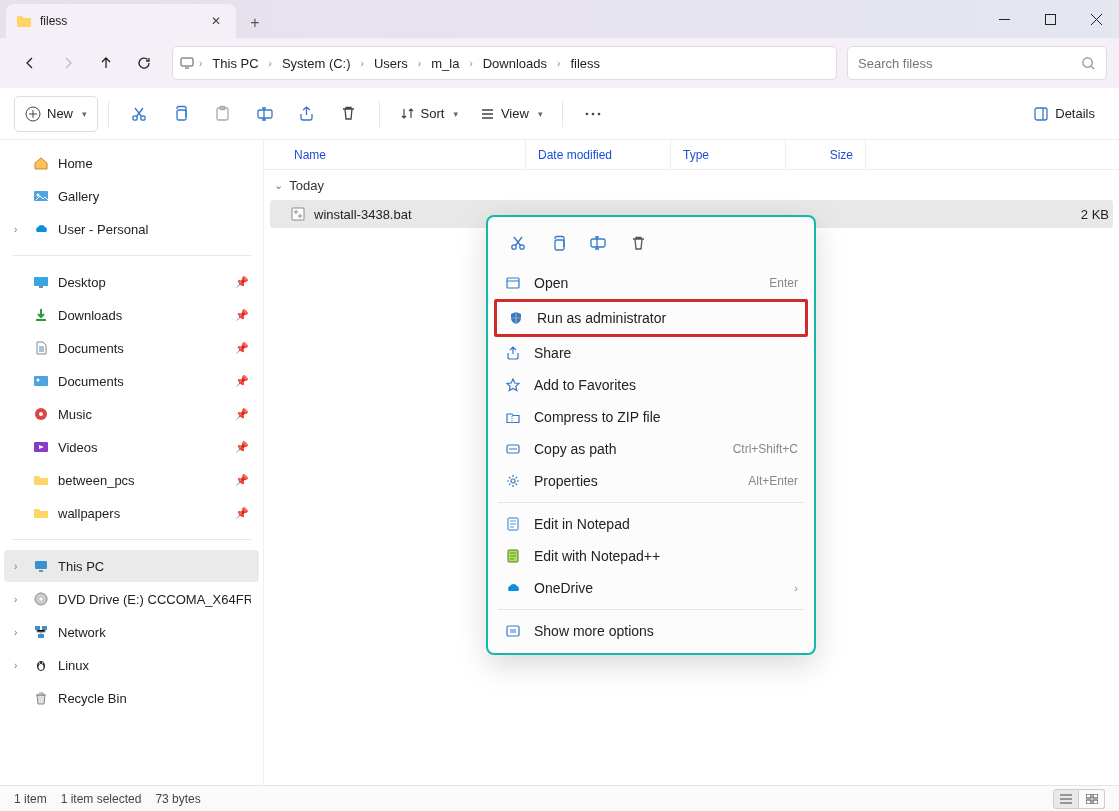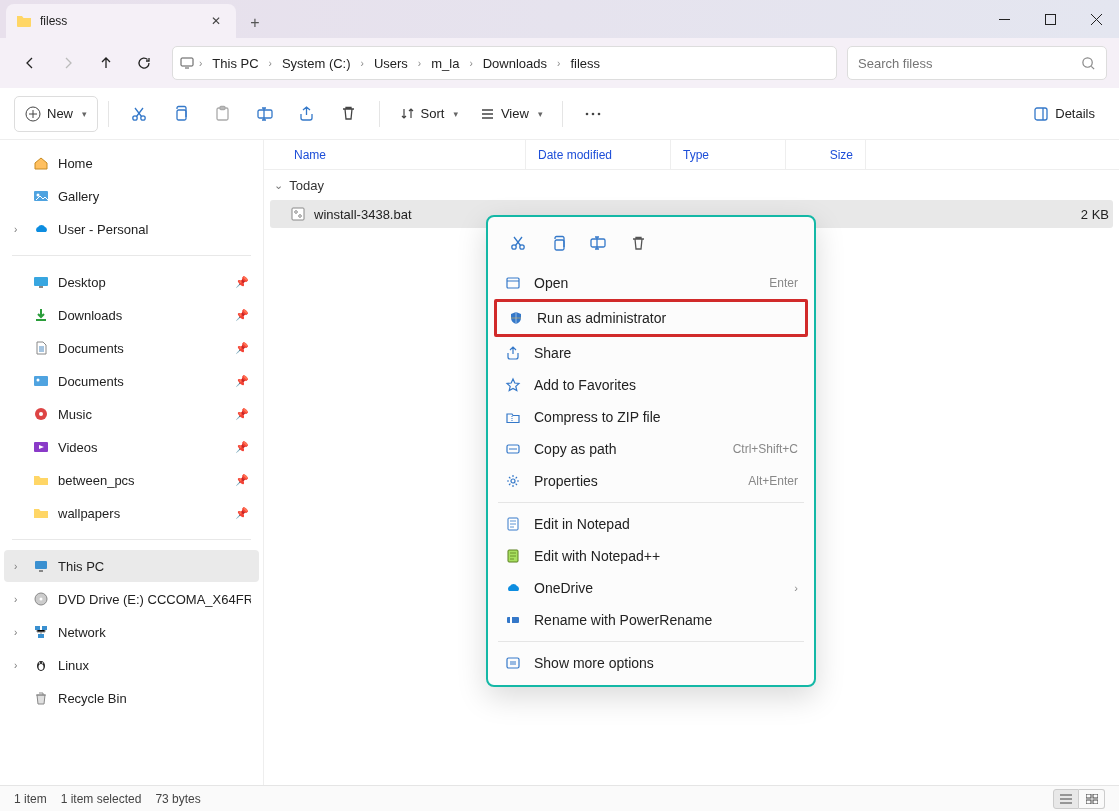--- a/index.html
+++ b/index.html
@@ -551,29 +551,20 @@
     </div>
   <div class="ctx-item">
       <span class="ci-icon">
         <svg width="17" height="17" viewBox="0 0 17 17">
           <path d="M4 11a3 3 0 0 1 1-5 4 4 0 0 1 7 0 3 3 0 0 1 1 5z" fill="#0d8de0"></path>
         </svg>
       </span>
       <span class="ci-label">OneDrive</span>
       <span class="ci-arrow">›</span>
     </div>
-  <div class="ctx-item">
-      <span class="ci-icon">
-        <svg width="16" height="16" viewBox="0 0 16 16">
-          <rect x="2" y="5" width="12" height="6" rx="1" fill="#3478c9"></rect>
-          <rect x="5" y="3" width="2" height="10" fill="#fff"></rect>
-        </svg>
-      </span>
-      <span class="ci-label">Rename with PowerRename</span>
-    </div>
   <div class="ctx-sep"></div>
   <div class="ctx-item">
       <span class="ci-icon">
         <svg width="16" height="16" viewBox="0 0 16 16">
           <rect x="2" y="3" width="12" height="10" rx="1.5" fill="none" stroke="#3478c9" stroke-width="1.2"></rect>
           <path d="M5 7h6M5 9h6" stroke="#3478c9"></path>
         </svg>
       </span>
       <span class="ci-label">Show more options</span>
     </div>

